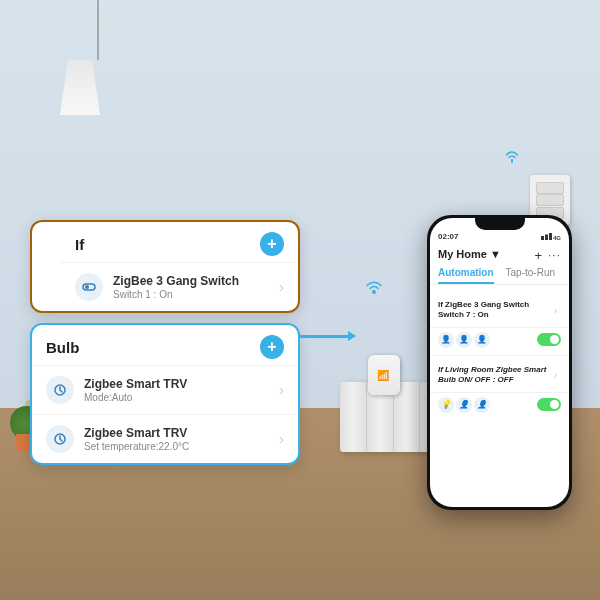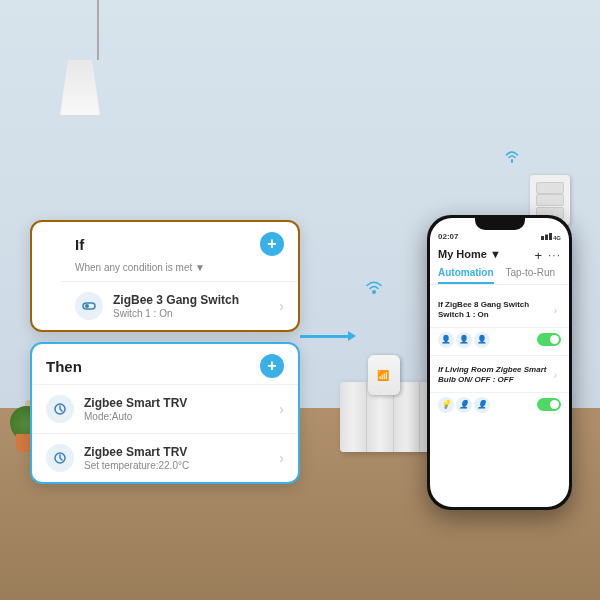--- a/index.html
+++ b/index.html
@@ -456,39 +456,38 @@
   </svg>
 </div>
 
 <div class="cards-overlay">
 
   <div class="card card-if">
     <div class="card-header">
       <span class="card-title">If</span>
       <div class="card-add-btn">+</div>
     </div>
-    <div class="card-subtitle">When any condition is met ▼</div>
     <div class="card-item">
       <div class="card-item-icon">
         <svg width="14" height="14" viewBox="0 0 14 14">
           <rect x="1" y="4" width="12" height="6" rx="3" fill="none" stroke="#3a80c0" stroke-width="1.5"></rect>
           <circle cx="5" cy="7" r="2" fill="#3a80c0"></circle>
         </svg>
       </div>
       <div class="card-item-content">
         <div class="card-item-title">ZigBee 3 Gang Switch</div>
         <div class="card-item-sub">Switch 1 : On</div>
       </div>
       <span class="card-item-arrow">›</span>
     </div>
   </div>
 
   <div class="card card-then">
     <div class="card-header">
-      <span class="card-title">Then</span>
+      <span class="card-title">Bulb</span>
       <div class="card-add-btn">+</div>
     </div>
     <div class="card-item">
       <div class="card-item-icon">
         <svg width="14" height="14" viewBox="0 0 14 14">
           <circle cx="7" cy="7" r="5" fill="none" stroke="#3a80c0" stroke-width="1.5"></circle>
           <path d="M7 4 L7 7 L9 9" stroke="#3a80c0" stroke-width="1.5" fill="none" stroke-linecap="round"></path>
         </svg>
       </div>
       <div class="card-item-content">
@@ -543,21 +542,21 @@
     </div>
     <div class="phone-tabs">
       <div class="phone-tab active">Automation</div>
       <div class="phone-tab">Tap-to-Run</div>
     </div>
     <div class="phone-content">
 
       <div class="phone-section">
         <div class="phone-rule">
           <div class="phone-rule-text">
-            <span style="color:#222;font-weight:600;">If ZigBee 8 Gang Switch Switch 1 : On</span>
+            <span style="color:#222;font-weight:600;">If ZigBee 3 Gang Switch Switch 7 : On</span>
           </div>
           <span class="phone-rule-arrow">›</span>
         </div>
         <div class="phone-rule-icons">
           <div class="phone-icon-small">👤</div>
           <div class="phone-icon-small">👤</div>
           <div class="phone-icon-small">👤</div>
           <div style="flex:1;"></div>
           <div class="phone-toggle"></div>
         </div>

